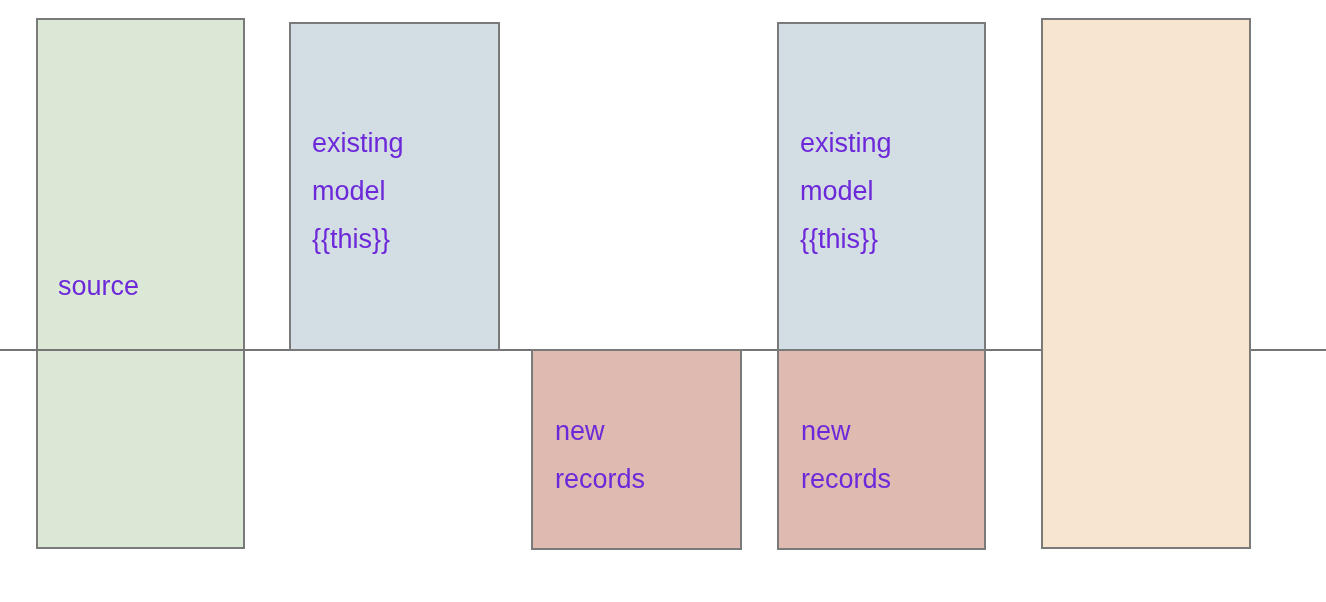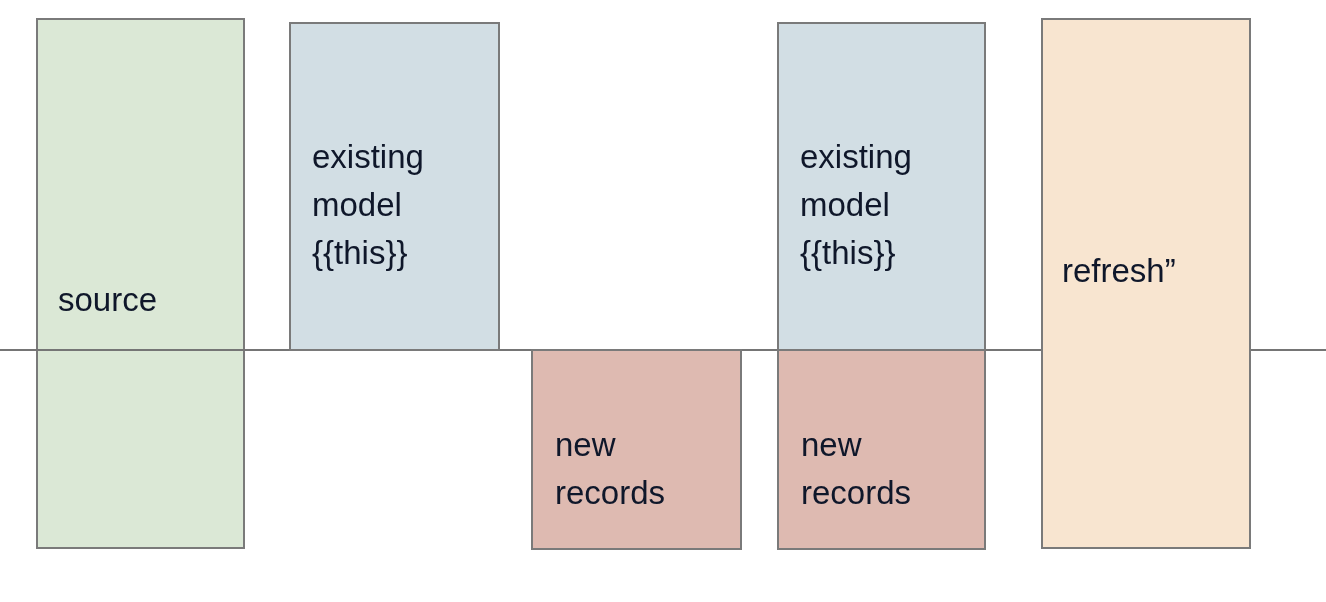--- a/index.html
+++ b/index.html
@@ -25,25 +25,24 @@
     z-index: 2;
   }
   .box {
     position: absolute;
     box-sizing: border-box;
     border: 2px solid #7a7a7a;
     background: #eeeeee;
   }
   .box .label {
     position: absolute;
-    font-size: 33px;
+    font-size: 27px;
     line-height: 48px;
-    color: #0f172a;
+    color: #6d28d9;
     white-space: nowrap;
-    margin-top: 14px;
   }
   
   .b-source { left: 36px;   top: 18px;  width: 209px; height: 531px; z-index: 1; }
   .b-source .label { left: 20px; top: 242px; }
 
   .b-em1    { left: 289px;  top: 22px;  width: 211px; height: 329px; z-index: 3; }
   .b-em1 .label { left: 21px; top: 95px; }
 
   .b-nr1    { left: 531px;  top: 349px; width: 211px; height: 201px; z-index: 3; }
   .b-nr1 .label { left: 22px; top: 56px; }
@@ -95,17 +94,16 @@
 
   <div class="box b-nr2" style="background-color: rgb(222, 186, 177); border-color: rgb(122, 122, 122);">
     <div class="label">
       <div>new</div>
       <div>records</div>
     </div>
   </div>
 
   <div class="box b-fr" style="background-color: rgb(248, 229, 208); border-color: rgb(122, 122, 122);">
     <div class="label">
-      <div>refresh”</div>
     </div>
   </div>
 
 </div>
 
 </body></html>

